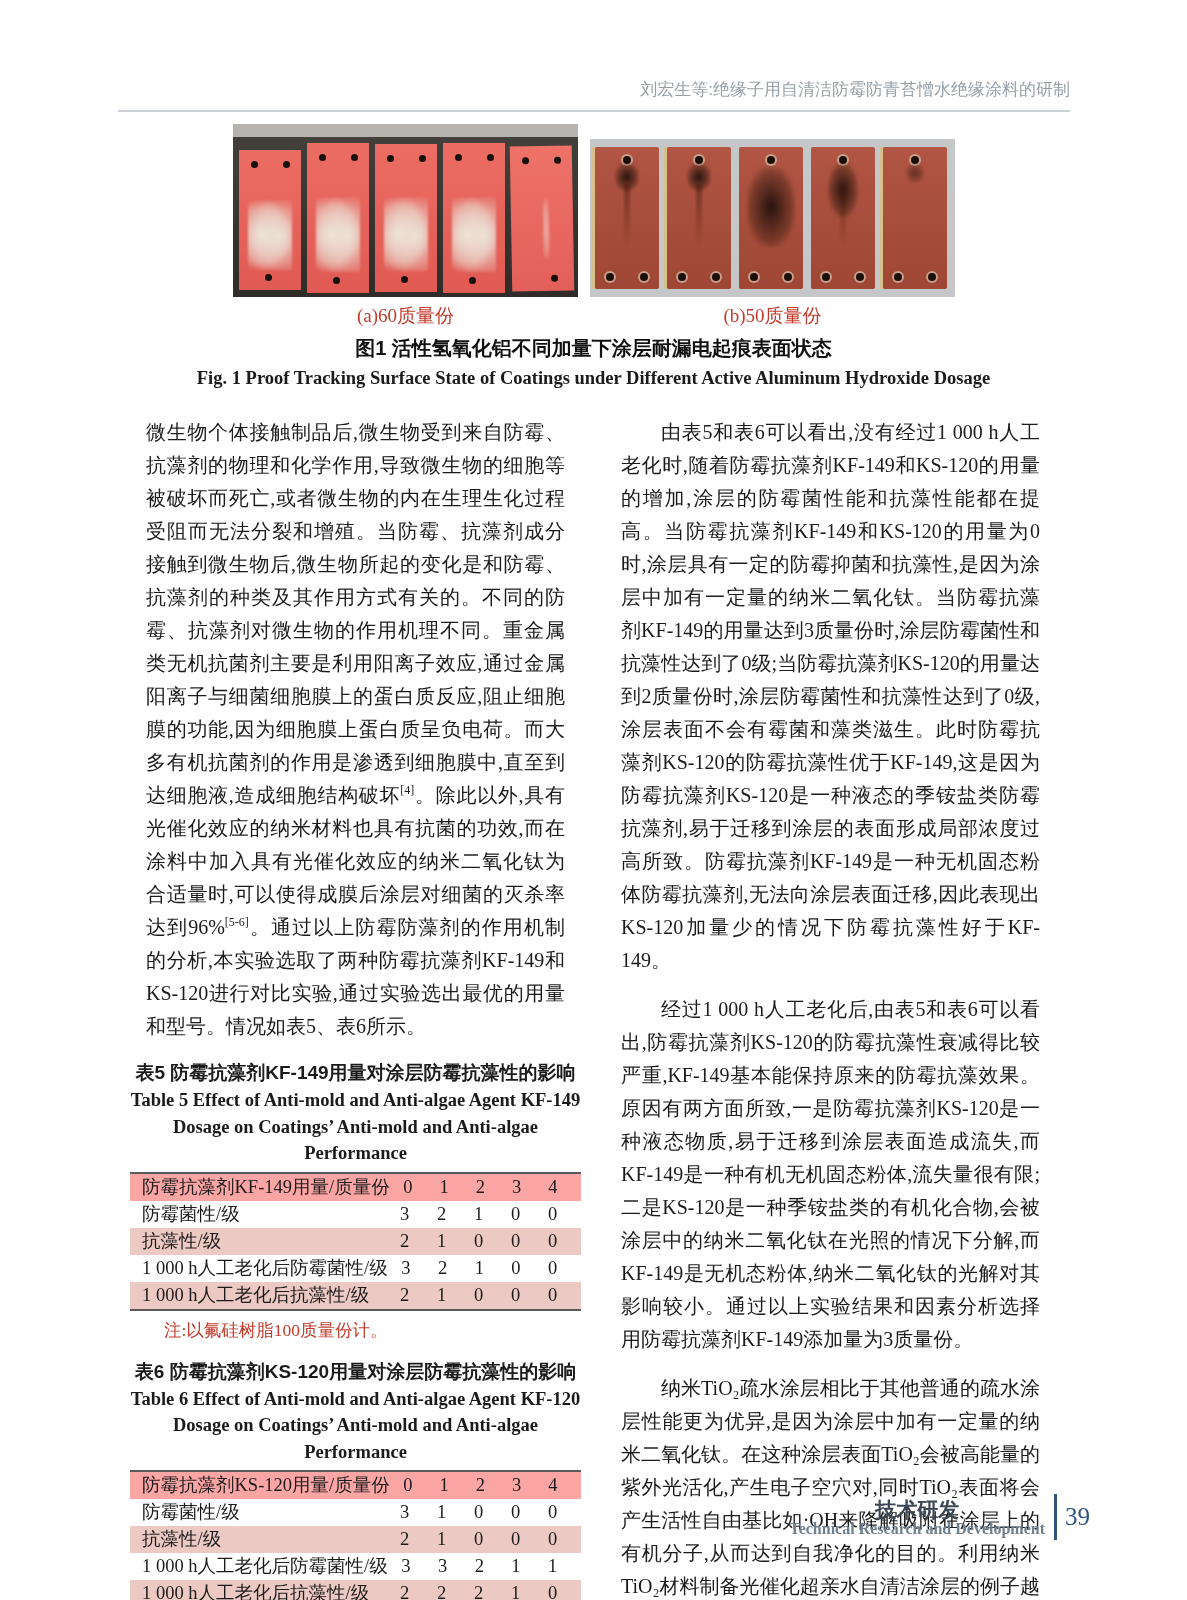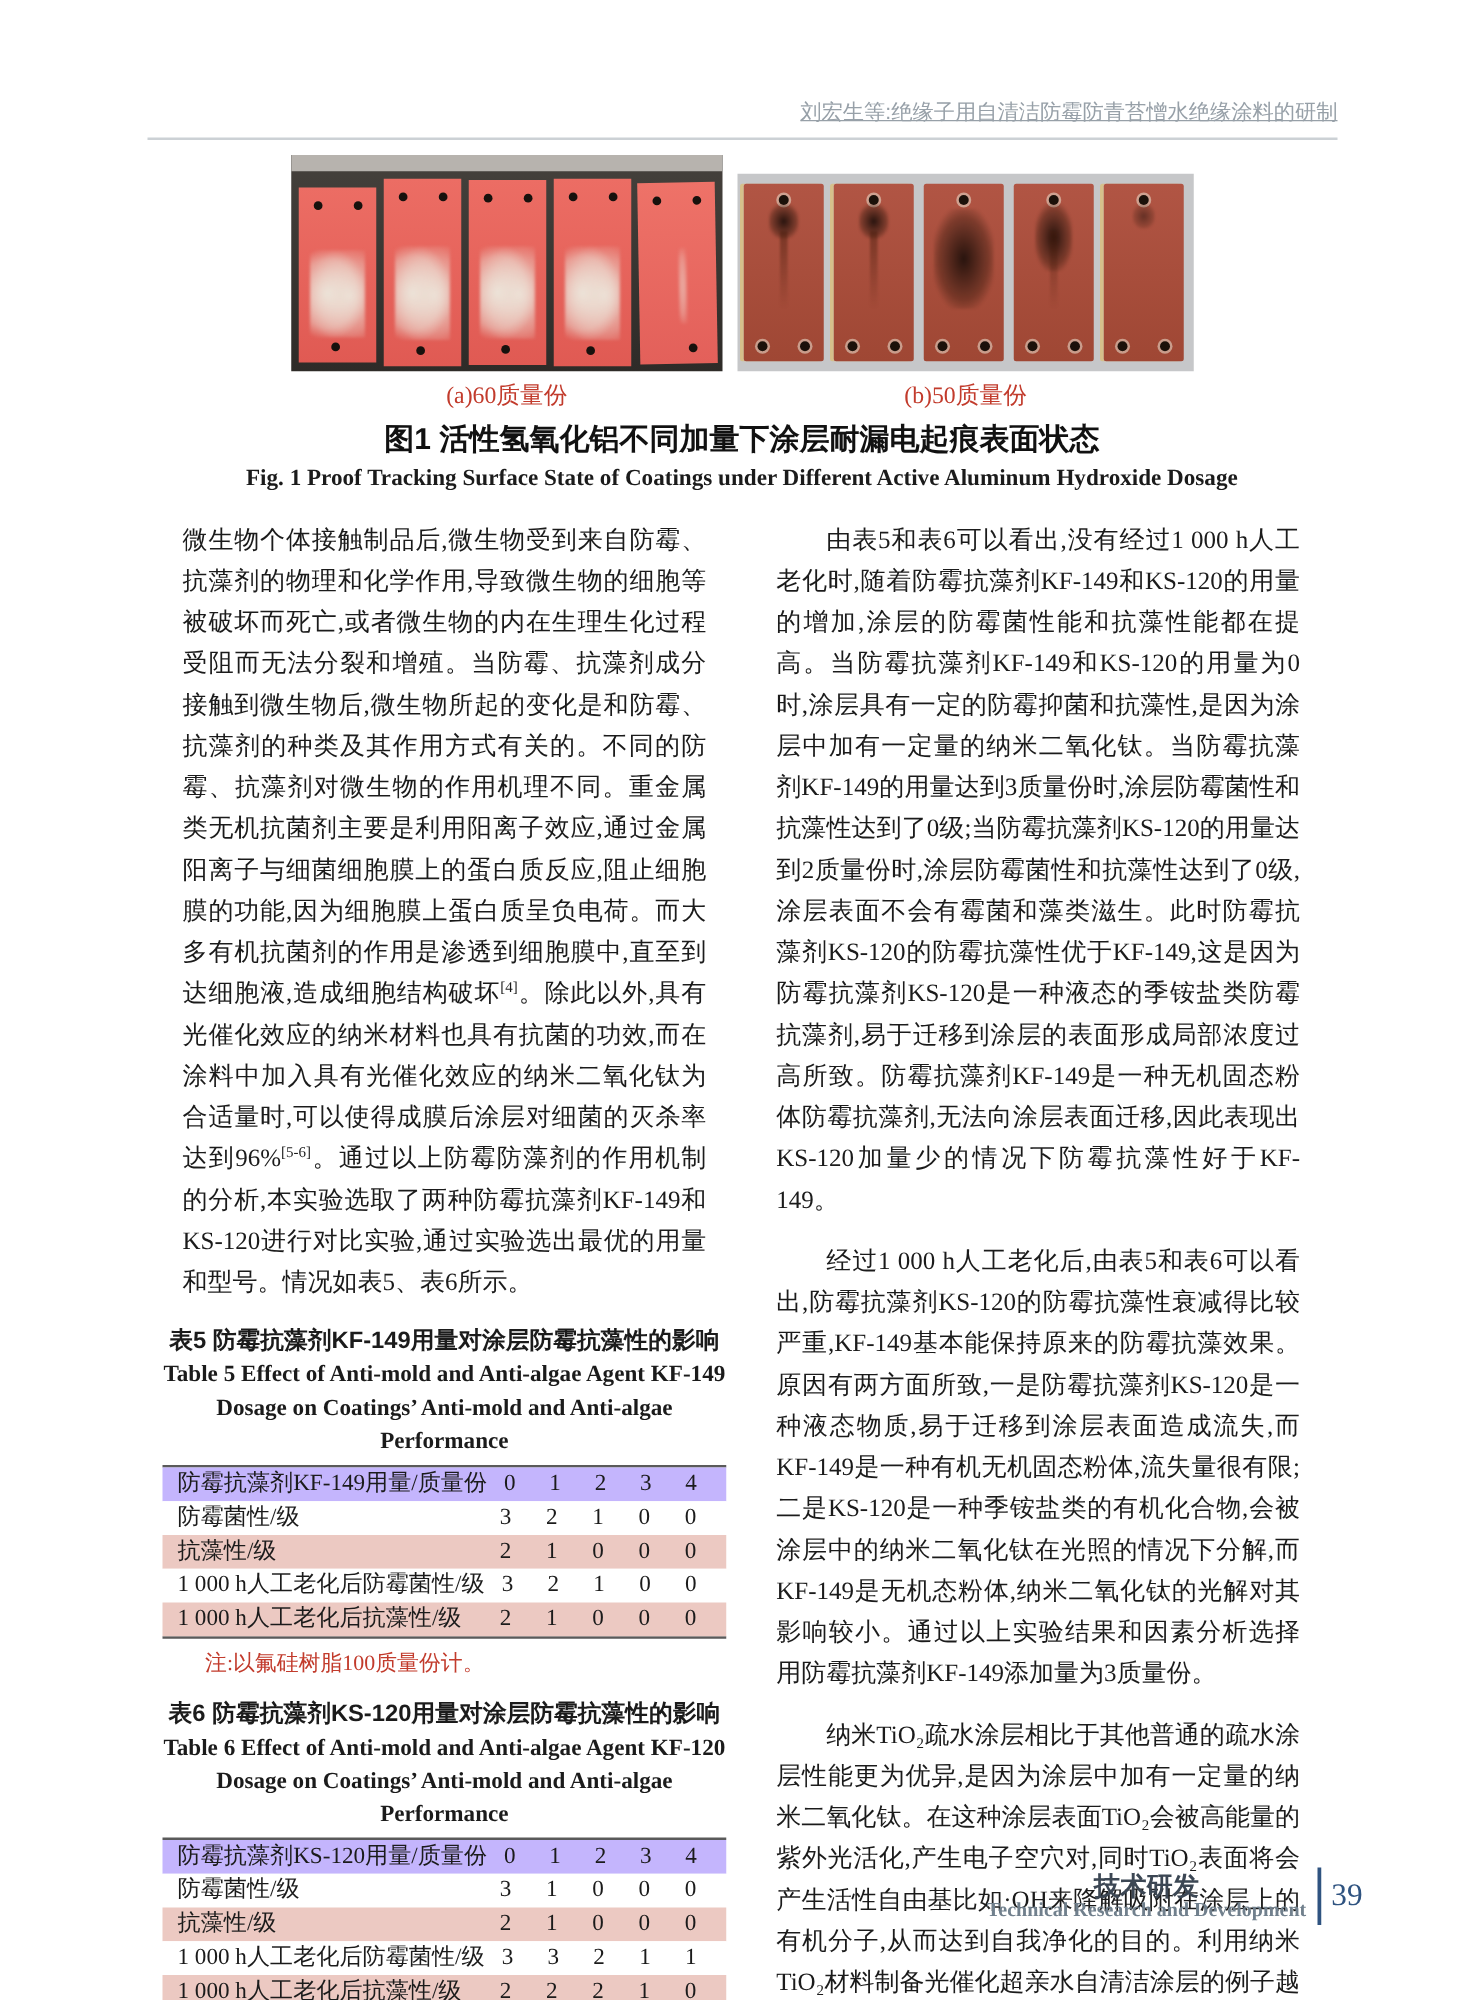--- a/index.html
+++ b/index.html
@@ -2,21 +2,21 @@
 <html><head>
 <meta charset="utf-8">
 <style>
   html,body{margin:0;padding:0;overflow:hidden;}
   body{width:1187px;height:1600px;background:#ffffff;position:relative;
        font-family:"Liberation Serif","DejaVu Serif",serif;color:#1b1b1b;}
 
   
   .header{position:absolute;top:78px;left:118px;width:952px;text-align:right;
           font-size:17px;color:#97a0a8;padding-bottom:9px;border-bottom:2px solid #ccd1d5;
-          font-family:"Liberation Sans","DejaVu Sans",sans-serif;text-decoration:underline;}
+          font-family:"Liberation Sans","DejaVu Sans",sans-serif;}
 
   
   .figure-area{position:absolute;top:124px;left:130px;width:927px;}
   .photos{display:flex;align-items:flex-end;padding-left:103px;}
   .photo{position:relative;overflow:hidden;}
   .photo-a{width:345px;height:173px;background:linear-gradient(180deg,#45413c,#2e2b28);margin-right:12px;}
   .pa-strip{position:absolute;top:0;left:0;right:0;height:13px;background:#b7b3ae;}
   .pa-panels{position:absolute;top:19px;left:6px;display:flex;gap:6px;}
   .panel-a{width:62px;height:150px;background:linear-gradient(180deg,#ec6d64,#e05a53);position:relative;}
   .panel-a:nth-child(1){height:140px;margin-top:7px;}
@@ -40,38 +40,38 @@
   .sm{position:absolute;top:16px;left:50%;transform:translateX(-50%);width:24px;height:28px;filter:blur(1px);
       background:radial-gradient(ellipse,rgba(18,10,6,.85) 0%,rgba(45,22,10,.35) 60%,transparent 78%);}
   .panel-b:nth-child(3) .sm{width:48px;height:80px;top:20px;}
   .panel-b:nth-child(4) .sm{width:30px;height:54px;}
   .panel-b:nth-child(5) .sm{width:18px;height:20px;opacity:.55;}
   .streak{position:absolute;top:38px;left:46%;width:6px;height:62px;filter:blur(1px);
       background:linear-gradient(180deg,rgba(70,28,12,.5),transparent);}
   .photo-captions{position:relative;height:30px;margin-top:6px;}
   .cap-red{position:absolute;text-align:center;color:#c23b2c;font-size:19px;}
   .cap-a{left:103px;width:345px;} .cap-b{left:460px;width:365px;}
-  .fig-title-cn{text-align:center;font-weight:bold;font-size:24px;margin-top:2px;
+  .fig-title-cn{text-align:center;font-weight:bold;font-size:20px;margin-top:2px;
       font-family:"Liberation Sans","DejaVu Sans",sans-serif;color:#111;}
   .fig-title-en{text-align:center;font-weight:bold;font-size:18.5px;margin-top:6px;}
 
   
   .columns{position:absolute;top:400px;left:130px;width:927px;display:flex;gap:24px;}
   .col{width:451px;font-size:20px;line-height:33px;text-align:justify;}
   .col p{margin:16px;}
   .indent{text-indent:2em;}
   sup{font-size:0.6em;vertical-align:super;line-height:0;}
 
   
   .tbl-cap-cn{text-align:center;font-weight:bold;font-size:19px;line-height:28px;margin-top:14px;
       font-family:"Liberation Sans","DejaVu Sans",sans-serif;}
   .tbl-cap-en{text-align:center;font-weight:bold;font-size:18.5px;line-height:26.5px;}
   .table{margin-top:5px;border-top:2px solid #5a5a5a;border-bottom:2px solid #5a5a5a;font-size:18.5px;padding:0;}
   .t-row{display:flex;align-items:center;height:27px;line-height:27px;padding-right:10px;}
-  .t-head{background:#c4b5fd;}
+  .t-head{background:#fca5a5;}
   .t-alt{background:#ecc9c2;}
   .t-plain{background:#ffffff;}
   .t-label{flex:1;padding-left:12px;white-space:nowrap;}
   .t-val{width:37px;text-align:center;}
   .tbl-note{color:#c23b2c;font-size:17.5px;line-height:28px;padding-left:34px;margin-top:5px;text-align:left;}
 
   
   .sec-heading{display:flex;font-weight:bold;color:#b5382a;font-size:20.5px;line-height:32px;margin:3px 0 2px;
       font-family:"Liberation Sans","DejaVu Sans",sans-serif;text-align:left;}
   .sec-num{margin-right:17px;white-space:nowrap;}

